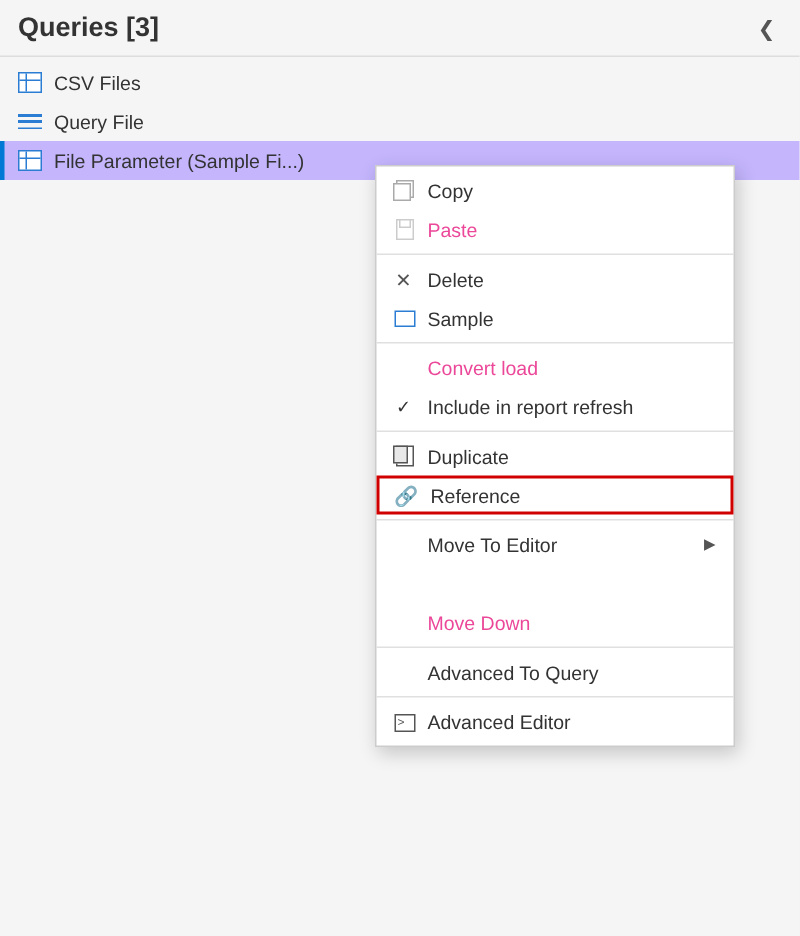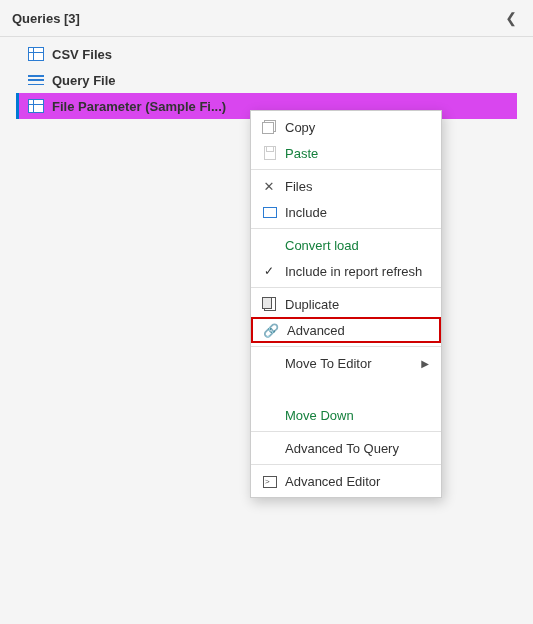--- a/index.html
+++ b/index.html
@@ -24,50 +24,49 @@
     
     .panel-header {
       display: flex;
       align-items: center;
       justify-content: space-between;
       padding: 8px 12px;
       background: #f5f5f5;
       border-bottom: 1px solid #ddd;
     }
     .panel-title {
-      font-size: 13px;
+      font-size: 18px;
       font-weight: 600;
       color: #333;
     }
     .collapse-btn {
       width: 20px;
       height: 20px;
       display: flex;
       align-items: center;
       justify-content: center;
       cursor: pointer;
       color: #555;
       font-size: 14px;
     }
 
     
     .query-list {
-      padding: 4px 16px;
-      font-weight: bold;
+      padding: 4px 0;
     }
     .query-item {
       display: flex;
       align-items: center;
       padding: 5px 12px;
       cursor: pointer;
       color: #333;
       gap: 8px;
     }
     .query-item.selected {
-      background: #d946ef;
+      background: #c4b5fd;
       border-left: 3px solid #0078d4;
       padding-left: 9px;
     }
     .query-icon {
       width: 16px;
       height: 16px;
       flex-shrink: 0;
       display: flex;
       align-items: center;
       justify-content: center;
@@ -112,38 +111,38 @@
       height: 1.5px;
       background: #2b7cd3;
       width: 100%;
     }
 
     
     .context-menu {
       position: absolute;
       top: 110px;
       left: 250px;
-      width: 192px;
+      width: 240px;
       background: white;
       border: 1px solid #ccc;
       box-shadow: 2px 4px 12px rgba(0,0,0,0.2);
       z-index: 100;
       padding: 3px 0;
     }
     .menu-item {
       display: flex;
       align-items: center;
       padding: 5px 12px 5px 10px;
       cursor: pointer;
       color: #333;
       gap: 8px;
       min-height: 26px;
     }
     .menu-item.disabled {
-      color: #15803d;
+      color: #ec4899;
       cursor: default;
     }
     .menu-item.highlighted {
       border: 2px solid #d00000;
       background: white;
       padding: 3px 10px;
     }
     .menu-separator {
       height: 1px;
       background: #e0e0e0;
@@ -345,28 +344,28 @@
       <div class="menu-icon">
           <div class="paste-icon"></div>
         </div>
       <span class="menu-label">Paste</span>
     </div>
 
     <div class="menu-separator"></div>
 
     <div class="menu-item">
       <div class="menu-icon" style="font-size:13px; color:#555;">✕</div>
-      <span class="menu-label">Files</span>
+      <span class="menu-label">Delete</span>
     </div>
 
     <div class="menu-item">
       <div class="menu-icon">
           <div class="rename-icon"></div>
         </div>
-      <span class="menu-label">Include</span>
+      <span class="menu-label">Sample</span>
     </div>
 
     <div class="menu-separator"></div>
 
     <div class="menu-item disabled">
       <div class="menu-icon"></div>
       <span class="menu-label">Convert load</span>
     </div>
 
     <div class="menu-item">
@@ -378,21 +377,21 @@
 
     <div class="menu-item">
       <div class="menu-icon">
           <div class="dup-icon"></div>
         </div>
       <span class="menu-label">Duplicate</span>
     </div>
 
     <div class="menu-item highlighted">
       <div class="menu-icon ref-icon">🔗</div>
-      <span class="menu-label">Advanced</span>
+      <span class="menu-label">Reference</span>
     </div>
 
     <div class="menu-separator"></div>
 
     <div class="menu-item">
       <div class="menu-icon"></div>
       <span class="menu-label">Move To Editor</span>
       <span class="menu-arrow">▶</span>
     </div>
 

